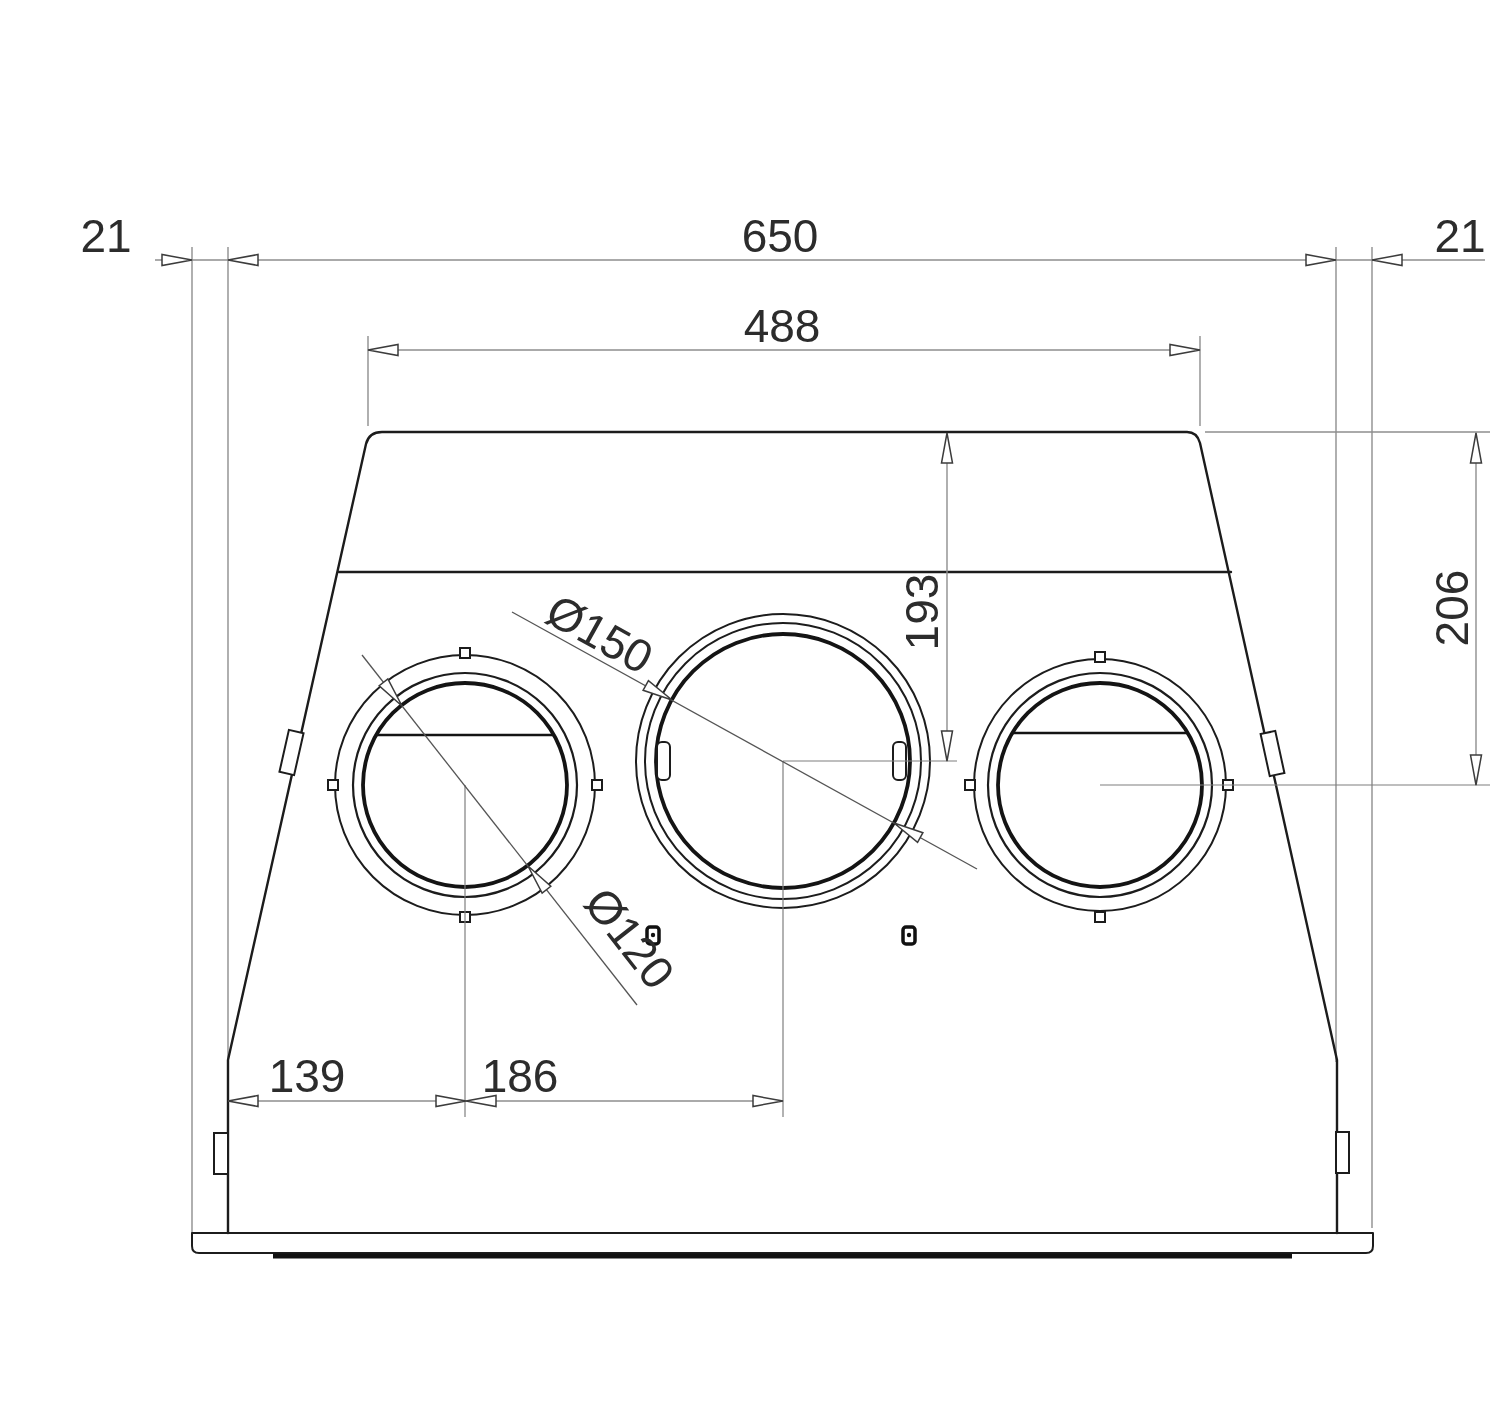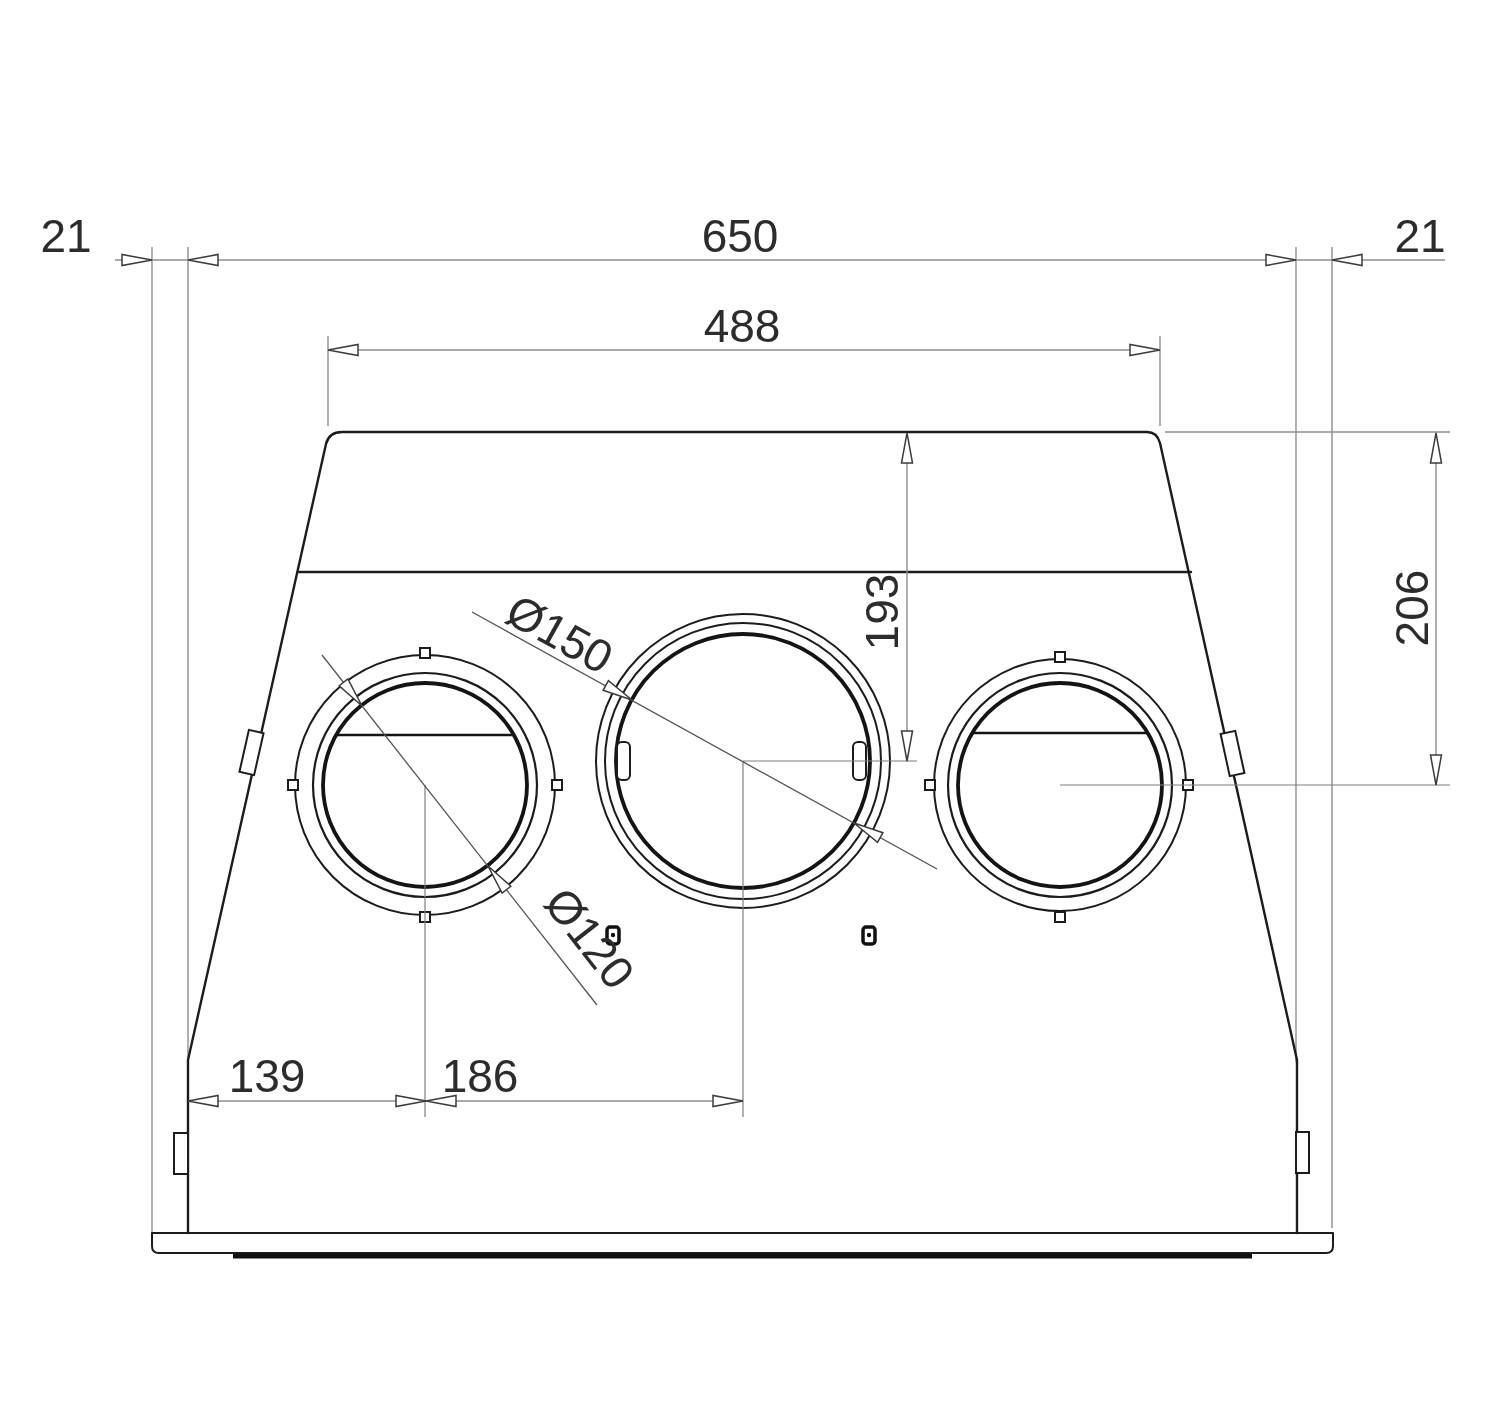--- a/index.html
+++ b/index.html
@@ -1,16 +1,16 @@
 <!DOCTYPE html>
 <html><head>
 <meta charset="utf-8">
 <style>
   html,body{margin:0;padding:0;background:#ffffff;}
-  .stage{width:1384px;height:1427px;position:relative;background:#ffffff;}
+  .stage{width:1384px;height:1427px;position:relative;background:#ffffff;margin-left:40px;}
   svg{display:block}
   .obj{stroke:#1c1c1c;stroke-width:2.4;fill:none;stroke-linejoin:round;stroke-linecap:round}
   .ring-outer{stroke:#1c1c1c;stroke-width:2;fill:none}
   .ring-mid{stroke:#1c1c1c;stroke-width:2.2;fill:none}
   .ring-inner{stroke:#141414;stroke-width:3.8;fill:none}
   .chord{stroke:#141414;stroke-width:2.6;fill:none}
   .dim{stroke:#8e8e8e;stroke-width:1.4;fill:none}
   .cline{stroke:#7f7f7f;stroke-width:1.2;fill:none}
   .lead{stroke:#555555;stroke-width:1.3;fill:none}
   .arw{fill:#ffffff;stroke:#3c3c3c;stroke-width:1.5;stroke-linejoin:miter}

